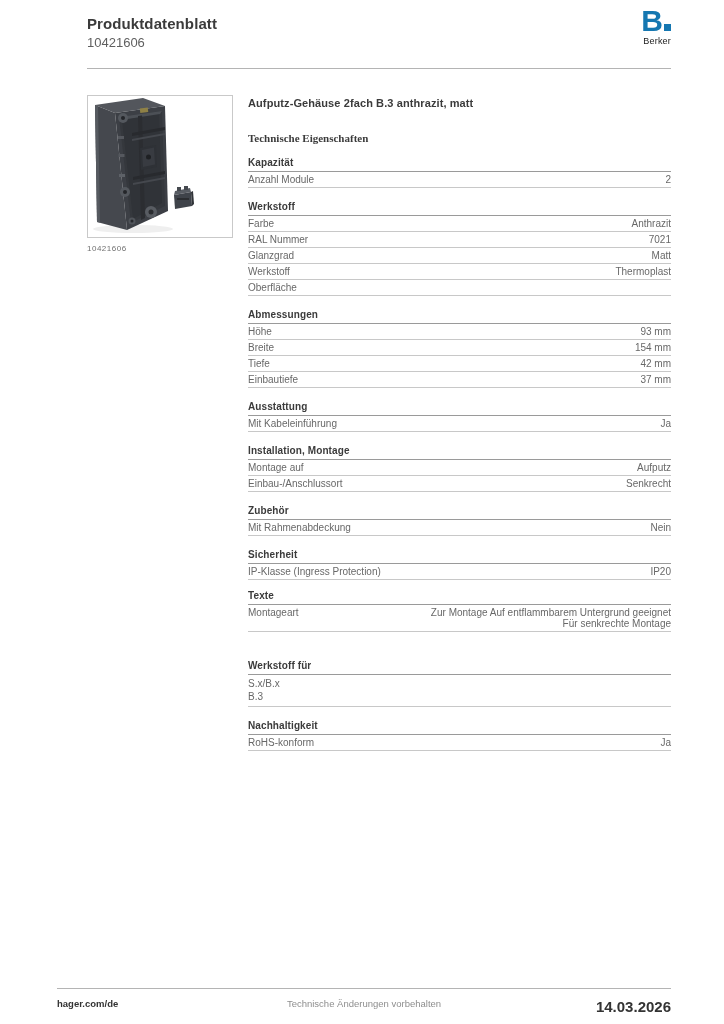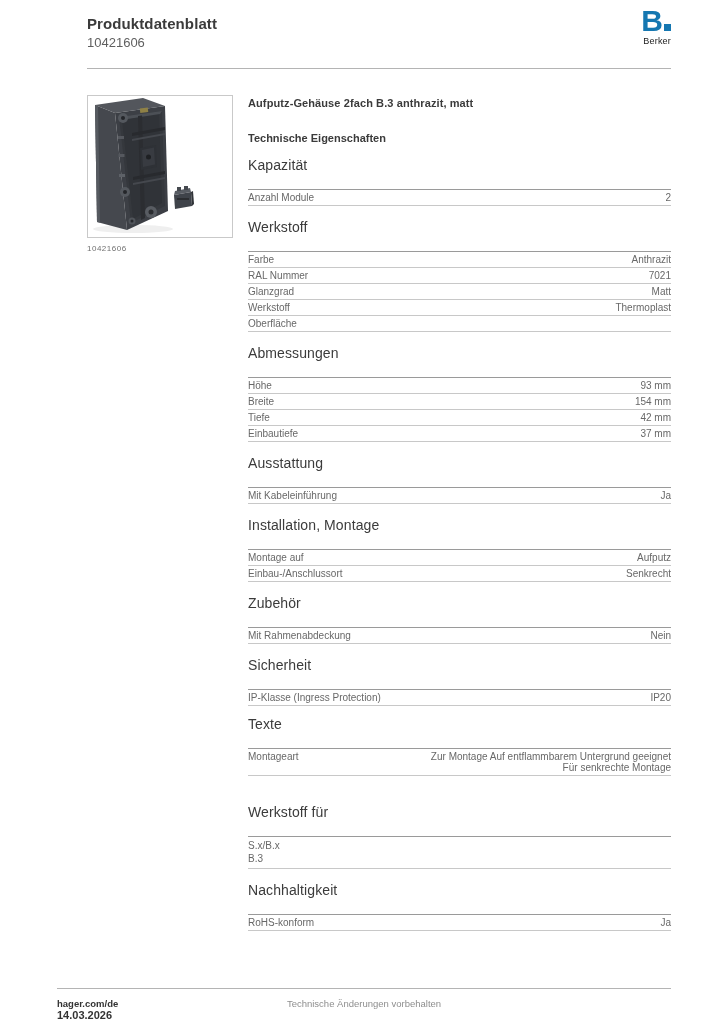--- a/index.html
+++ b/index.html
@@ -21,40 +21,40 @@
 
   
   .main{display:flex;margin-top:26px;}
   .left{width:146px;flex:none;margin-right:15px;}
   .img-box{box-sizing:border-box;width:146px;height:143px;border:1px solid #c9c9c9;background:#fff;}
   .img-box svg{display:block;}
   .caption{margin-top:6px;font-size:8px;color:#707070;letter-spacing:.5px;}
   .right{flex:1;min-width:0;padding-top:2px;}
 
   .p-title{font-size:11px;font-weight:bold;color:#3b3b3b;letter-spacing:.1px;}
-  .tech-h{margin-top:23px;font-size:11px;font-weight:bold;color:#3b3b3b;}
+  .tech-h{margin-top:23px;font-size:11px;font-weight:bold;color:#3b3b3b;font-family:Liberation Serif, serif;}
 
   .sec{margin-top:13px;}
   .sec.texte{margin-top:10px;}
   .sec.geeignet{margin-top:28px;}
-  .sec-h{font-size:14px;font-weight:normal;color:#3b3b3b;padding-bottom:16px;border-bottom:1px solid #9a9a9a;letter-spacing:.1px;}
+  .sec-h{font-size:10px;font-weight:bold;color:#3b3b3b;padding-bottom:3px;border-bottom:1px solid #9a9a9a;letter-spacing:.1px;}
   .row{display:flex;justify-content:space-between;align-items:flex-start;gap:28px;
        padding:2px 0;border-bottom:1px solid #c8c8c8;
        font-size:10px;line-height:11px;color:#686868;}
   .row .lbl{text-align:left;}
   .row .val{text-align:right;flex:1;}
   .gf-block{border-bottom:1px solid #c8c8c8;padding:2px 0 3px 0;}
   .gf-line{font-size:10px;line-height:13px;color:#686868;}
 
   
   .footer{position:absolute;left:57px;right:53px;top:988px;border-top:1px solid #b4b4b4;}
-  .f-inner{position:relative;padding-top:9px;display:flex;justify-content:space-between;flex-direction:column;}
+  .f-inner{position:relative;padding-top:9px;display:flex;justify-content:space-between;}
   .f-site{font-size:9.5px;font-weight:bold;color:#333;text-decoration:none;cursor:pointer;}
   .f-disc{position:absolute;left:50%;top:9px;transform:translateX(-50%);font-size:9.5px;color:#8e8e8e;white-space:nowrap;}
-  .f-date{font-size:11px;font-weight:bold;color:#333;}
+  .f-date{font-size:15px;font-weight:bold;color:#333;}
 </style>
 </head>
 <body>
 
 <div class="page">
   <div class="content">
 
     <div class="header">
       <div class="h-title">Produktdatenblatt</div>
       <div class="h-sub">10421606</div>

